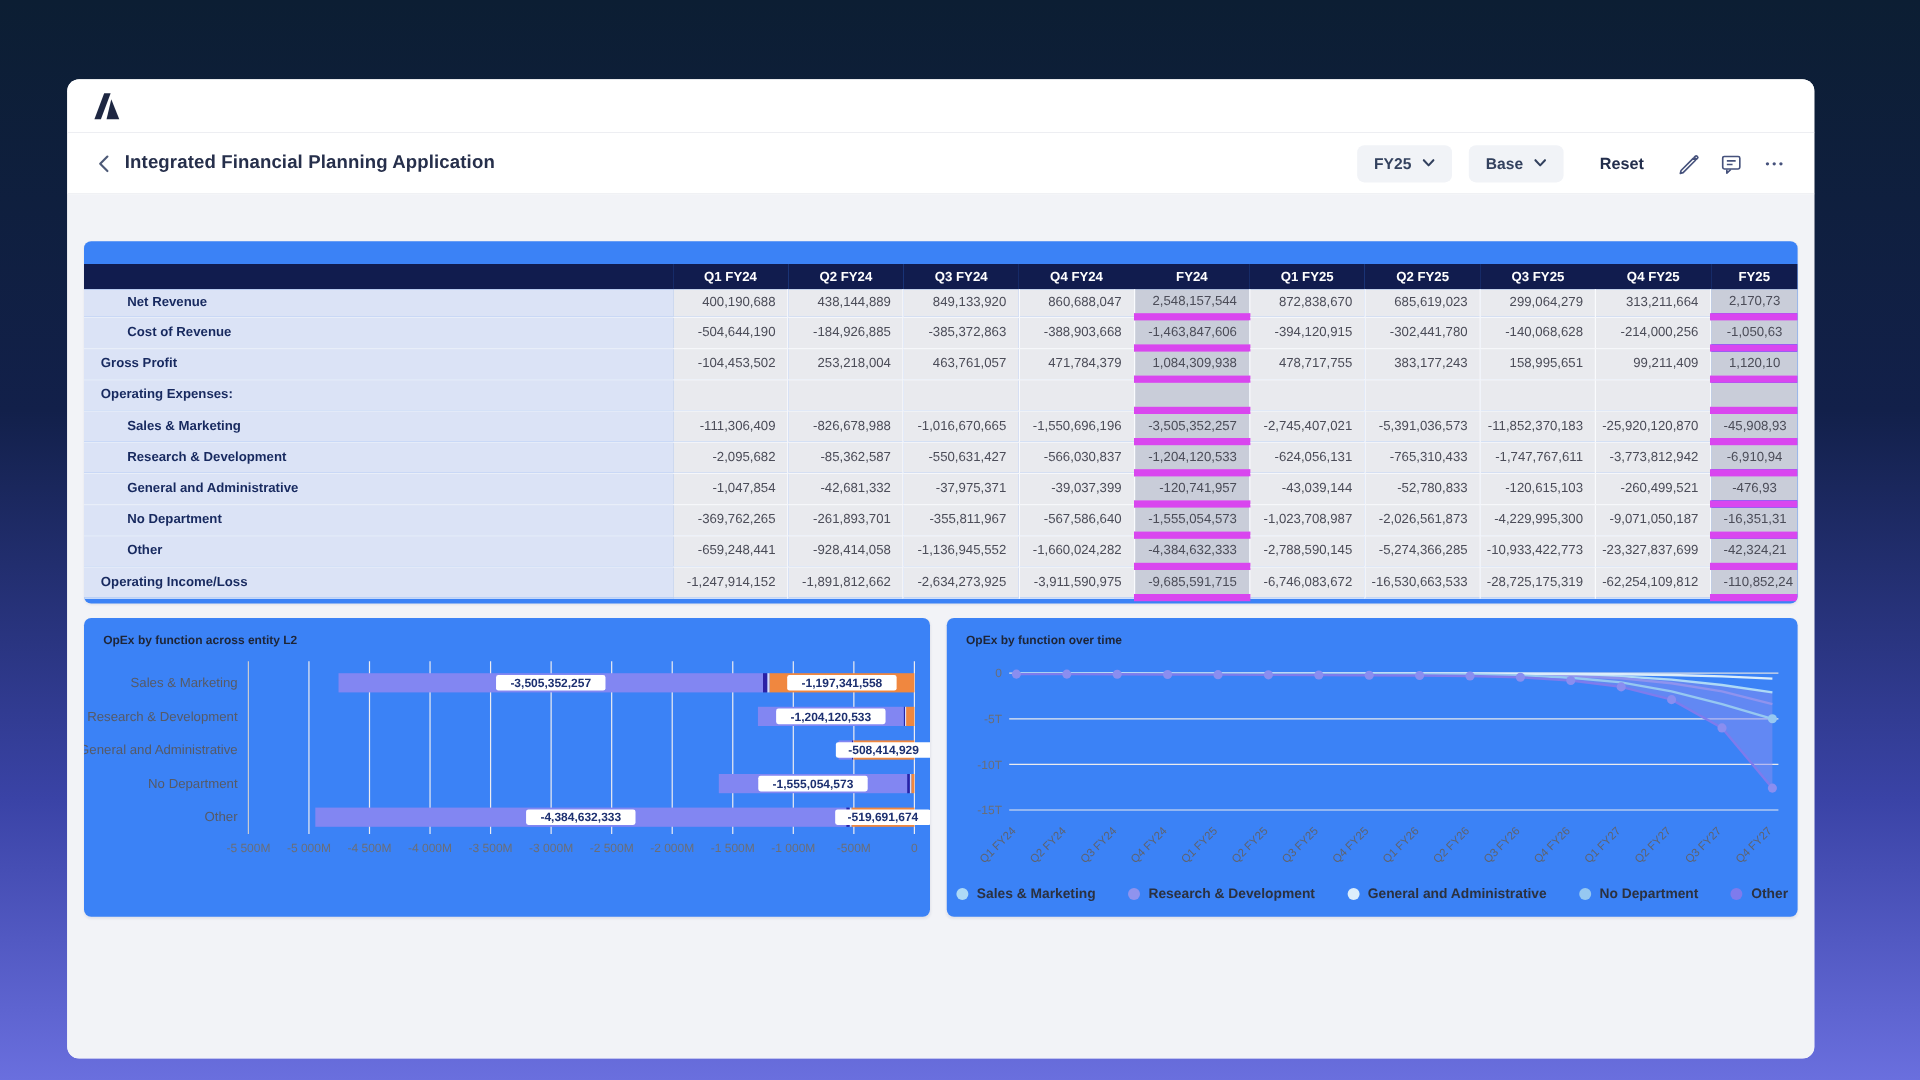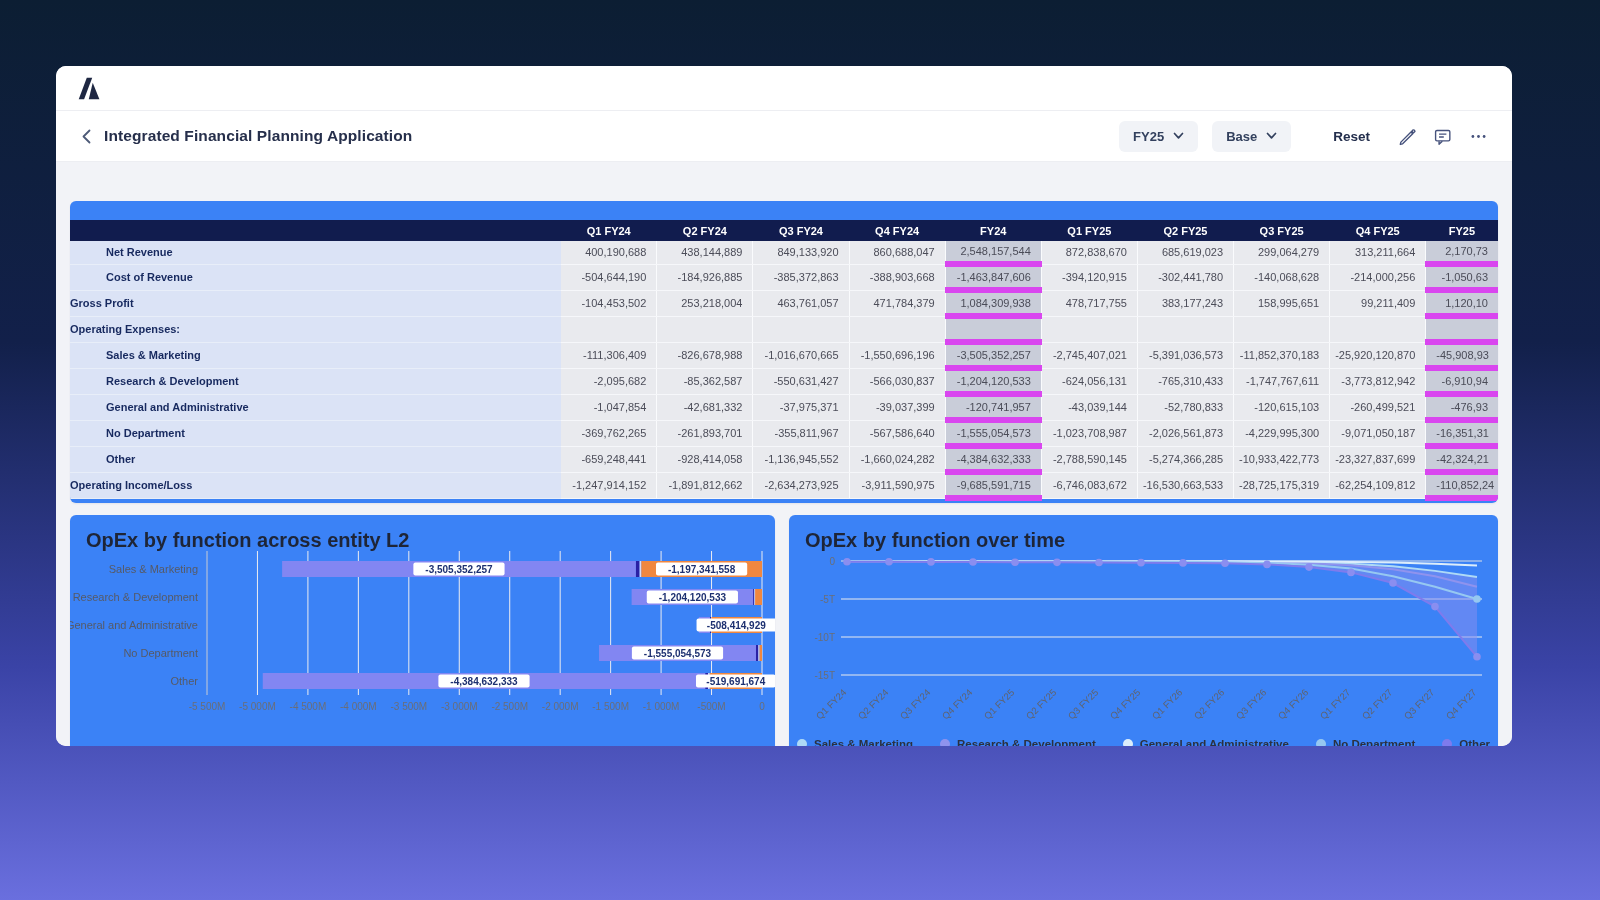--- a/index.html
+++ b/index.html
@@ -2,48 +2,48 @@
 <html><head>
 <meta charset="utf-8">
 <style>
   html,body{margin:0;padding:0}
   body{
     width:1600px;height:900px;overflow:hidden;
     font-family:"Liberation Sans",sans-serif;
     background:linear-gradient(180deg,#0c1e33 0%,#12204a 38%,#3a43a6 74%,#6a6fde 100%);
     position:relative;
   }
-  .card{position:absolute;left:56px;top:66px;width:1456px;height:680px;background:#ffffff;border-radius:10px;overflow:hidden}
+  .card{position:absolute;left:56px;top:66px;width:1456px;height:816px;background:#ffffff;border-radius:10px;overflow:hidden}
   .logo-row{height:44px;display:flex;align-items:center;padding:0 20px;border-bottom:1px solid #edeef2;background:#fff}
   .toolbar{height:50px;display:flex;align-items:center;padding:0 24px;border-bottom:1px solid #edeef2;background:#fff}
   .back-btn{display:flex;align-items:center;color:#4d5a77;cursor:pointer}
   .page-title{font-size:15.5px;font-weight:700;color:#262f4b;margin-left:11px;letter-spacing:.1px}
   .spacer{flex:1}
   .pill{display:flex;align-items:center;gap:9px;background:#f1f3f7;border-radius:6px;padding:8px 14px;
         font-size:13px;font-weight:700;color:#33415e;margin-left:14px;cursor:pointer}
-  .reset-btn{font-size:13.5px;font-weight:700;color:#232e4c;margin:0 10px 0 42px;cursor:pointer}
+  .reset-btn{font-size:13.5px;font-weight:700;color:#232e4c;margin:0 10px 0 30px;cursor:pointer}
   .icon-btn{color:#46527c;margin-left:17px;cursor:pointer;display:flex;align-items:center}
   .content{position:absolute;top:96px;bottom:0;left:0;right:0;background:#f2f3f7;padding:39px 14px 0;box-sizing:border-box}
   .panel{background:#3b82f6;border-radius:6px;box-shadow:0 1px 2px rgba(25,35,70,.07)}
   .table-panel{height:302px;padding-top:19px;box-sizing:border-box;overflow:hidden}
   table{border-collapse:collapse;table-layout:fixed;width:100%}
   th,td{height:20px;font-size:11px;padding:0;white-space:nowrap}
   th.corner,th.colh{background:#111c4e;height:21px}
   th.colh{color:#fff;font-weight:700;text-align:center}
-  td.lbl{background:#dbe3f6;color:#17295f;font-weight:700;text-align:left;border-bottom:1px solid #e8eef9}
+  td.lbl{background:#dbe3f6;color:#17295f;font-weight:700;text-align:left;padding-left:14px;border-bottom:1px solid #e8eef9}
   td.lbl.ind{padding-left:36px}
   td.val{background:#e9eaee;color:#4b4c58;text-align:right;padding-right:10px;
          border-bottom:1px solid #f6f7fa;border-right:1px solid #fafbfd}
   td.val.fy{background:#c9cdd9;border-bottom:6px solid #d946ef}
-  td.val.clip{text-align:right;padding-left:10px;overflow:hidden;border-right:none}
+  td.val.clip{text-align:center;padding-left:10px;overflow:hidden;border-right:none}
   .charts{display:flex;gap:14px;margin-top:12px}
   .chart-panel{height:249px;box-sizing:border-box;padding-top:14px;overflow:hidden}
   .chart-panel.left{width:705px;flex:none}
   .chart-panel.right{flex:1}
-  .chart-title{font-size:20px;font-weight:700;color:#1e2537;padding:0 16px;height:20px}
+  .chart-title{font-size:10px;font-weight:700;color:#1e2537;padding:0 16px;height:20px}
   .legend{display:flex;justify-content:center;align-items:center;gap:27px;margin-top:5px}
   .legend-item{display:flex;align-items:center;font-size:11.5px;font-weight:700;color:#2b3140;cursor:pointer}
   .legend-dot{width:10px;height:10px;border-radius:50%;display:inline-block;margin-right:7px}
   svg text{font-family:"Liberation Sans",sans-serif}
 </style>
 </head>
 <body>
 
 <div class="card">
 

